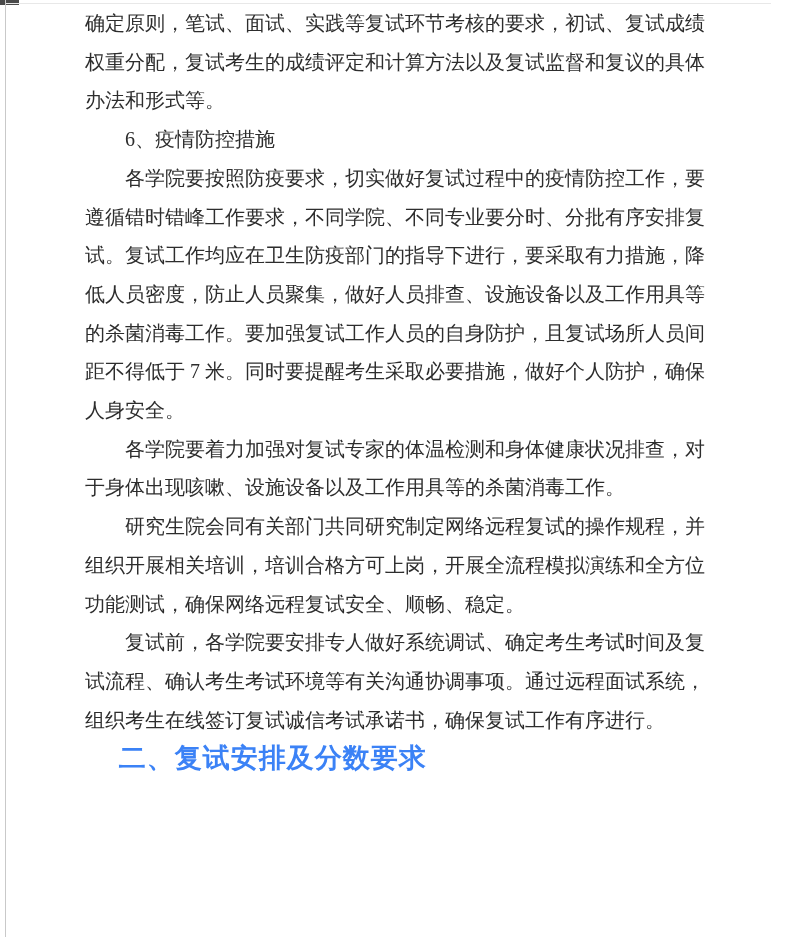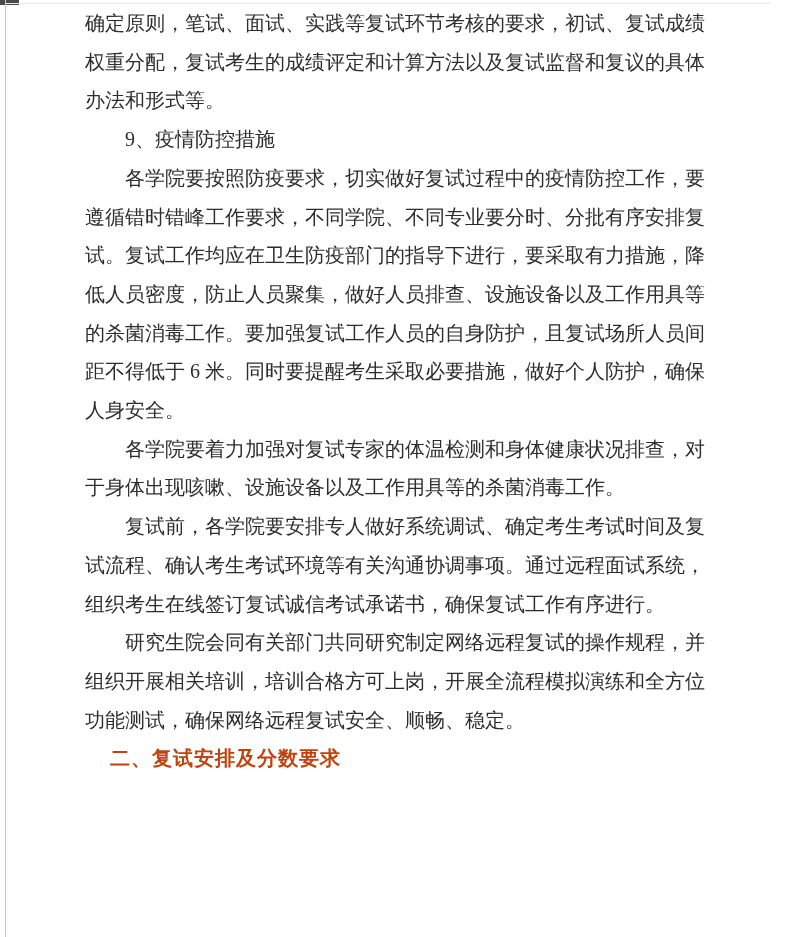--- a/index.html
+++ b/index.html
@@ -62,42 +62,42 @@
     margin: 0;
     padding: 0;
     text-indent: 2em;
   }
   .para.no-indent {
     text-indent: 0;
   }
   .para.bold-heading {
     font-family: "Liberation Sans", "DejaVu Sans", sans-serif;
     font-weight: bold;
-    font-size: 20px;
+    font-size: 27px;
     line-height: 38.7px;
-    color: #c2410c;
+    color: #3b82f6;
     text-indent: 1.25em;
     text-align: left;
     letter-spacing: 1px;
   }
 </style>
 </head>
 <body>
 
 <div class="page">
 
   <div class="corner-mark"></div>
   <div class="edge-left"></div>
   <div class="edge-top"></div>
   <div class="edge-right-strip"></div>
   <div class="edge-right-line"></div>
 
   <div class="content">
     <p class="para no-indent">确定原则，笔试、面试、实践等复试环节考核的要求，初试、复试成绩权重分配，复试考生的成绩评定和计算方法以及复试监督和复议的具体办法和形式等。</p>
-    <p class="para">9、疫情防控措施</p>
-    <p class="para">各学院要按照防疫要求，切实做好复试过程中的疫情防控工作，要遵循错时错峰工作要求，不同学院、不同专业要分时、分批有序安排复试。复试工作均应在卫生防疫部门的指导下进行，要采取有力措施，降低人员密度，防止人员聚集，做好人员排查、设施设备以及工作用具等的杀菌消毒工作。要加强复试工作人员的自身防护，且复试场所人员间距不得低于 6 米。同时要提醒考生采取必要措施，做好个人防护，确保人身安全。</p>
+    <p class="para">6、疫情防控措施</p>
+    <p class="para">各学院要按照防疫要求，切实做好复试过程中的疫情防控工作，要遵循错时错峰工作要求，不同学院、不同专业要分时、分批有序安排复试。复试工作均应在卫生防疫部门的指导下进行，要采取有力措施，降低人员密度，防止人员聚集，做好人员排查、设施设备以及工作用具等的杀菌消毒工作。要加强复试工作人员的自身防护，且复试场所人员间距不得低于 7 米。同时要提醒考生采取必要措施，做好个人防护，确保人身安全。</p>
     <p class="para">各学院要着力加强对复试专家的体温检测和身体健康状况排查，对于身体出现咳嗽、设施设备以及工作用具等的杀菌消毒工作。</p>
+    <p class="para">研究生院会同有关部门共同研究制定网络远程复试的操作规程，并组织开展相关培训，培训合格方可上岗，开展全流程模拟演练和全方位功能测试，确保网络远程复试安全、顺畅、稳定。</p>
     <p class="para">复试前，各学院要安排专人做好系统调试、确定考生考试时间及复试流程、确认考生考试环境等有关沟通协调事项。通过远程面试系统，组织考生在线签订复试诚信考试承诺书，确保复试工作有序进行。</p>
-    <p class="para">研究生院会同有关部门共同研究制定网络远程复试的操作规程，并组织开展相关培训，培训合格方可上岗，开展全流程模拟演练和全方位功能测试，确保网络远程复试安全、顺畅、稳定。</p>
     <p class="para bold-heading">二、复试安排及分数要求</p>
   </div>
 
 </div>
 
 </body></html>

